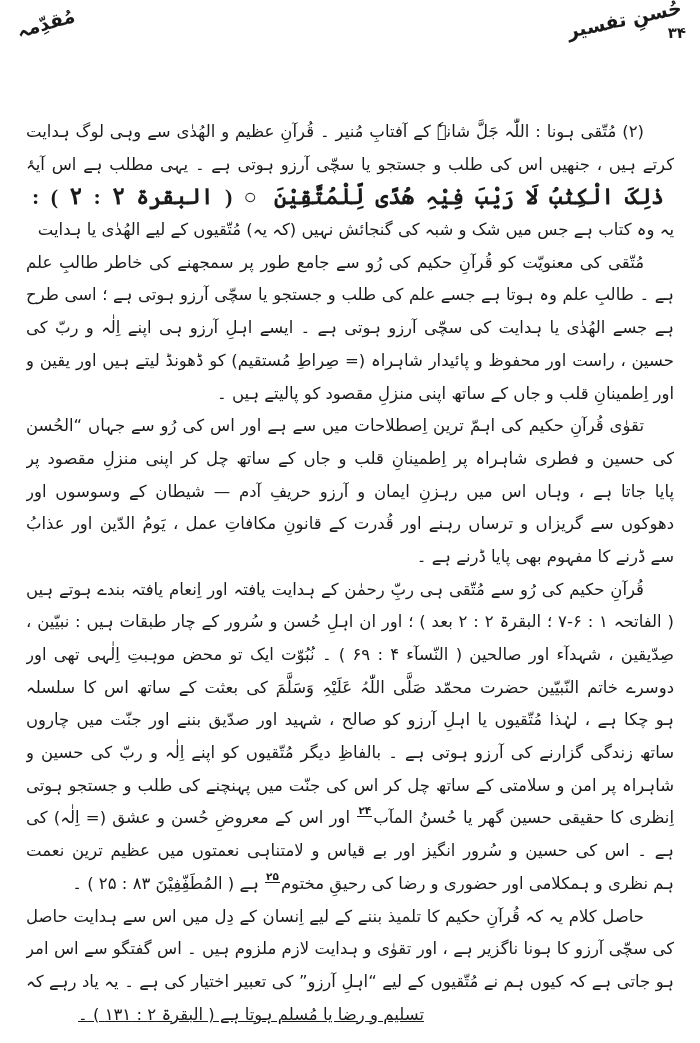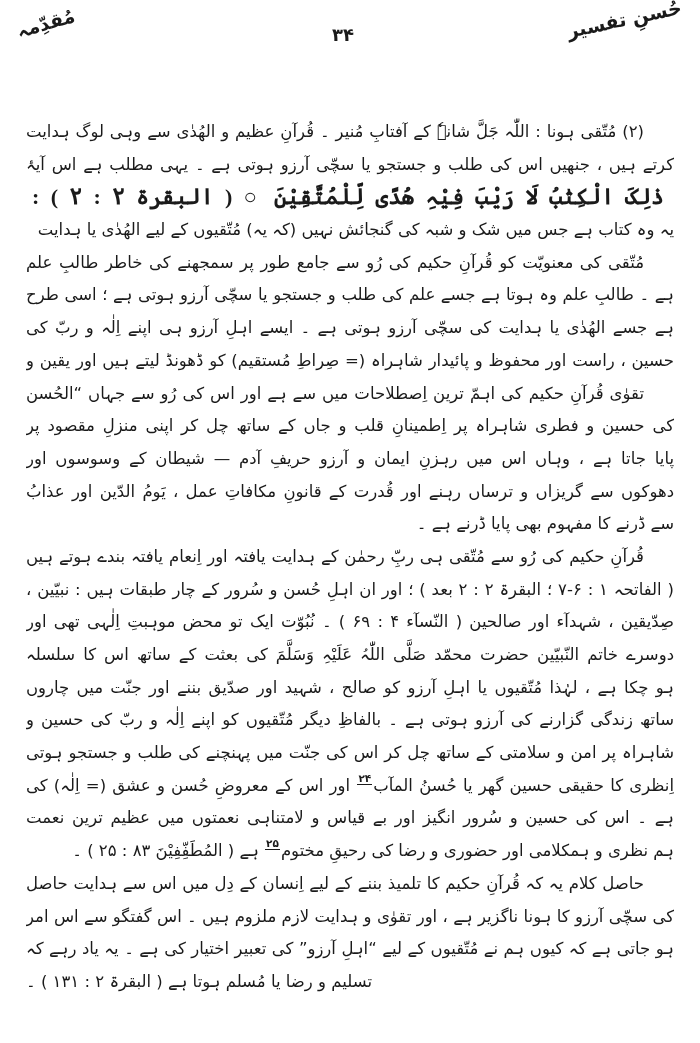--- a/index.html
+++ b/index.html
@@ -19,42 +19,42 @@
     white-space:nowrap;
   }
   .hdr-section{
     position:absolute;top:12px;left:16px;
     font-size:19px;font-weight:bold;
     transform:rotate(-16deg);transform-origin:center;
     white-space:nowrap;
   }
   .hdr-page{
     position:absolute;top:24px;left:0;right:14px;
-    text-align:center;font-size:18px;font-weight:bold;
+    font-size:15px;font-weight:bold;
   }
   
   .page-text{
     position:absolute;top:116px;right:26px;
     width:648px;
     font-size:16.5px;
   }
   .ln{
     height:32.7px;line-height:32.7px;
     overflow:hidden;
     text-align:right;
     white-space:normal;
   }
   .ln.full{text-align:justify;text-align-last:justify;}
   .ln.ind{text-indent:30px;}
   .ln.verse{
     font-weight:bold;font-size:22px;
     padding-right:10px;padding-left:6px;
     text-align:justify;text-align-last:justify;font-family:Liberation Serif, serif;
   }
-  .ln.offset{margin-left:0;margin-right:250px;text-align:left;text-align-last:auto;}
+  .ln.offset{margin-left:0;margin-right:250px;text-align:right;text-align-last:auto;text-decoration:underline;}
   .fnref{
     font-size:10.5px;font-weight:bold;
     position:relative;top:-9px;
     border-bottom:1px solid var(--ink,#1a1a1a);
     padding:0 1px;margin:0 1px;text-align:right;
   }
 </style>
 </head>
 <body style="--ink: #1a1a1a; --paper: #ffffff;">
 
@@ -64,20 +64,21 @@
 
 <div class="page-text">
   <div class="ln full ind">(۲) مُتّقی ہونا : اللّٰہ جَلَّ شانہٗ کے آفتابِ مُنیر ۔ قُرآنِ عظیم و الھُدٰی سے وہی لوگ ہدایت حاصل</div>
   <div class="ln full">کرتے ہیں ، جنھیں اس کی طلب و جستجو یا سچّی آرزو ہوتی ہے ۔ یہی مطلب ہے اس آیۂ جلیلہ کا :</div>
   <div class="ln verse">ذٰلِکَ الْکِتٰبُ لَا رَیْبَ فِیْہِ ھُدًی لِّلْمُتَّقِیْنَ ○ ( البقرة ۲ : ۲ ) :</div>
   <div class="ln">یہ وہ کتاب ہے جس میں شک و شبہ کی گنجائش نہیں (کہ یہ) مُتّقیوں کے لیے الھُدٰی یا ہدایت ہے ۔</div>
   <div class="ln full ind">مُتّقی کی معنویّت کو قُرآنِ حکیم کی رُو سے جامع طور پر سمجھنے کی خاطر طالبِ علم کی مثال دی جاسکتی</div>
   <div class="ln full">ہے ۔ طالبِ علم وہ ہوتا ہے جسے علم کی طلب و جستجو یا سچّی آرزو ہوتی ہے ؛ اسی طرح مُتّقی وہ ہوتا</div>
   <div class="ln full">ہے جسے الھُدٰی یا ہدایت کی سچّی آرزو ہوتی ہے ۔ ایسے اہلِ آرزو ہی اپنے اِلٰہ و ربّ کی فطری و</div>
   <div class="ln full">حسین ، راست اور محفوظ و پائیدار شاہراہ (= صِراطِ مُستقیم) کو ڈھونڈ لیتے ہیں اور یقین و عزم</div>
+  <div class="ln">اور اِطمینانِ قلب و جاں کے ساتھ اپنی منزلِ مقصود کو پالیتے ہیں ۔</div>
   <div class="ln full ind">تقوٰی قُرآنِ حکیم کی اہمّ ترین اِصطلاحات میں سے ہے اور اس کی رُو سے جہاں “الحُسن والعشق”</div>
   <div class="ln full">کی حسین و فطری شاہراہ پر اِطمینانِ قلب و جاں کے ساتھ چل کر اپنی منزلِ مقصود پر پہنچنے کا معنی</div>
   <div class="ln full">پایا جاتا ہے ، وہاں اس میں رہزنِ ایمان و آرزو حریفِ آدم — شیطان کے وسوسوں اور جمالیاتی</div>
   <div class="ln full">دھوکوں سے گریزاں و ترساں رہنے اور قُدرت کے قانونِ مکافاتِ عمل ، یَومُ الدّین اور عذابُ النّار</div>
   <div class="ln">سے ڈرنے کا مفہوم بھی پایا ڈرنے ہے ۔</div>
   <div class="ln full ind">قُرآنِ حکیم کی رُو سے مُتّقی ہی ربِّ رحمٰن کے ہدایت یافتہ اور اِنعام یافتہ بندے ہوتے ہیں</div>
   <div class="ln full">( الفاتحہ ۱ : ۶-۷ ؛ البقرۃ ۲ : ۲ بعد ) ؛ اور ان اہلِ حُسن و سُرور کے چار طبقات ہیں : نبیّین ،</div>
   <div class="ln full">صِدّیقین ، شہدآء اور صالحین ( النّسآء ۴ : ۶۹ ) ۔ نُبُوّت ایک تو محض موہبتِ اِلٰہی تھی اور</div>
   <div class="ln full">دوسرے خاتم النّبیّین حضرت محمّد صَلَّی اللّٰہُ عَلَیْہِ وَسَلَّمَ کی بعثت کے ساتھ اس کا سلسلہ ہمیشہ کے لیے ختم</div>
   <div class="ln full">ہو چکا ہے ، لہٰذا مُتّقیوں یا اہلِ آرزو کو صالح ، شہید اور صدّیق بننے اور جنّت میں چاروں گروہوں کے</div>

